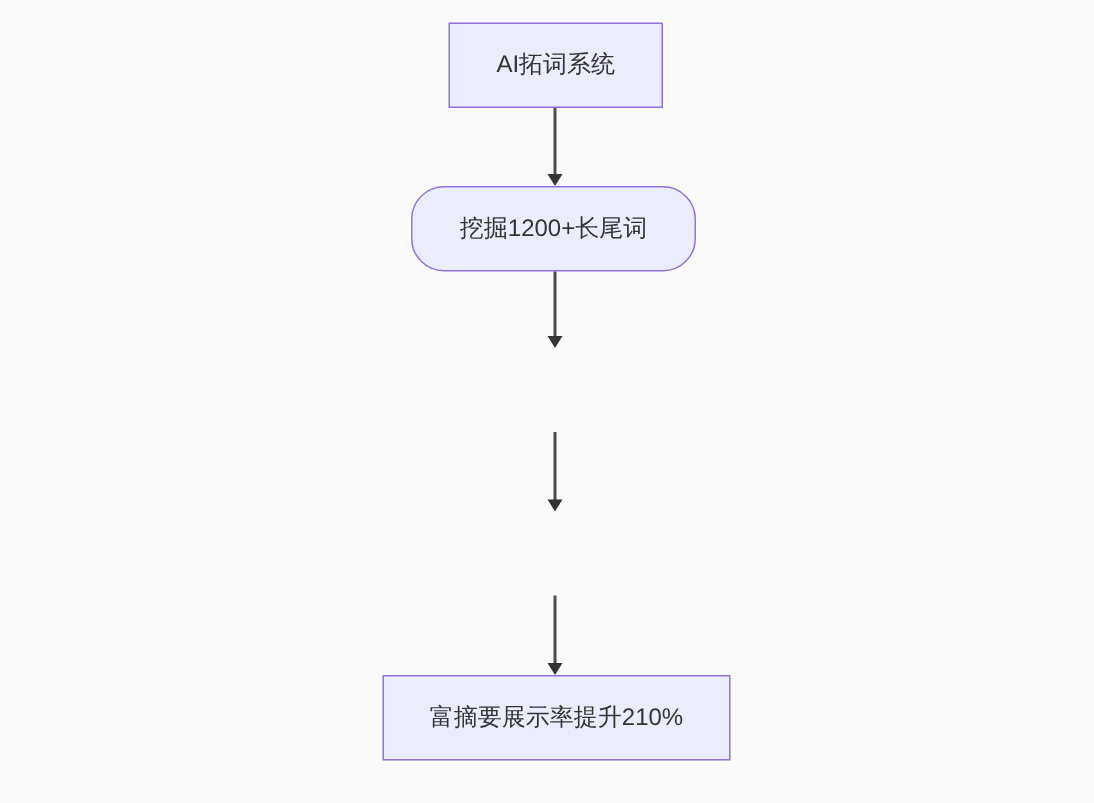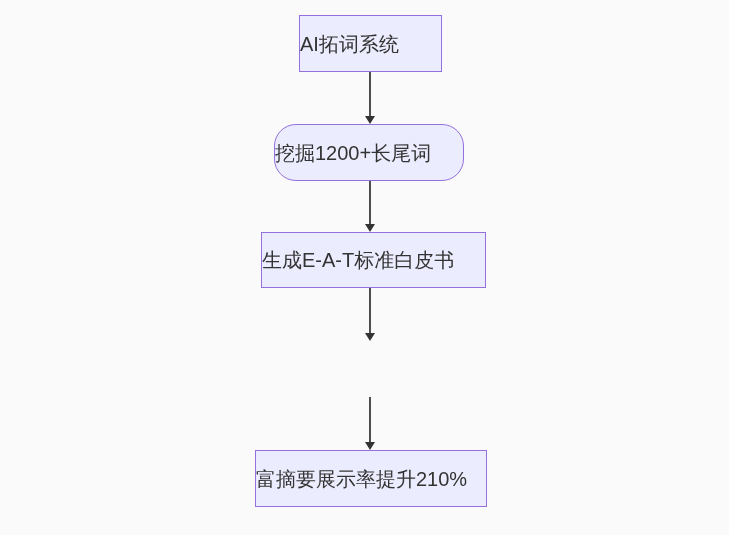--- a/index.html
+++ b/index.html
@@ -14,24 +14,25 @@
     height: 535px;
     background: #fafafa;
     overflow: hidden;
   }
   .node {
     position: absolute;
     box-sizing: border-box;
     background: #ececff;
     border: 1px solid #9370db;
     color: #333333;
-    font-size: 20px;
+    font-size: 16px;
     line-height: 1.2;
     display: flex;
     align-items: center;
+    justify-content: center;
     text-align: center;
     white-space: nowrap;
   }
   #node-1 { left: 299px; top: 15px;  width: 143px; height: 57px; }
   #node-2 { left: 274px; top: 124px; width: 190px; height: 57px; border-radius: 22px; }
   #node-3 { left: 261px; top: 232px; width: 225px; height: 56px; }
   #node-4 { left: 264px; top: 341px; width: 216px; height: 56px; }
   #node-5 { left: 255px; top: 450px; width: 232px; height: 57px; }
 
   .edge {
@@ -80,23 +81,20 @@
 
   <div class="node" id="node-2">
     <span>挖掘1200+长尾词</span>
   </div>
 
   <div class="edge" id="edge-2">
     <div class="edge-line"></div>
     <div class="edge-head"></div>
   </div>
 
-  <div class="node" id="node-3">
-    <span>生成E-A-T标准白皮书</span>
-  </div>
 
   <div class="edge" id="edge-3">
     <div class="edge-line"></div>
     <div class="edge-head"></div>
   </div>
 
 
   <div class="edge" id="edge-4">
     <div class="edge-line"></div>
     <div class="edge-head"></div>

